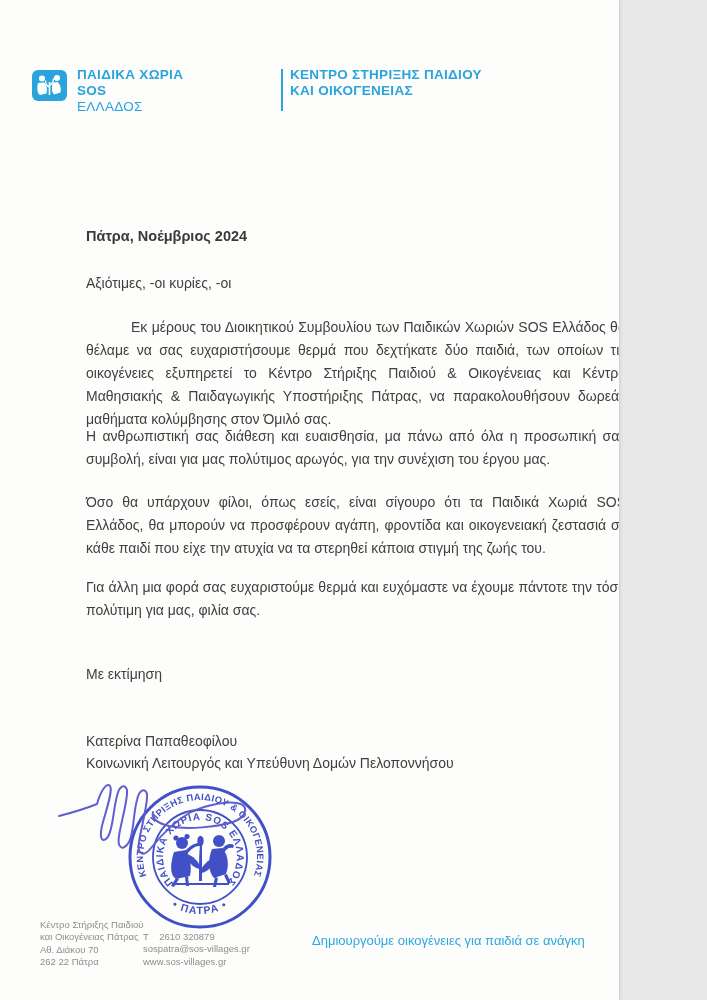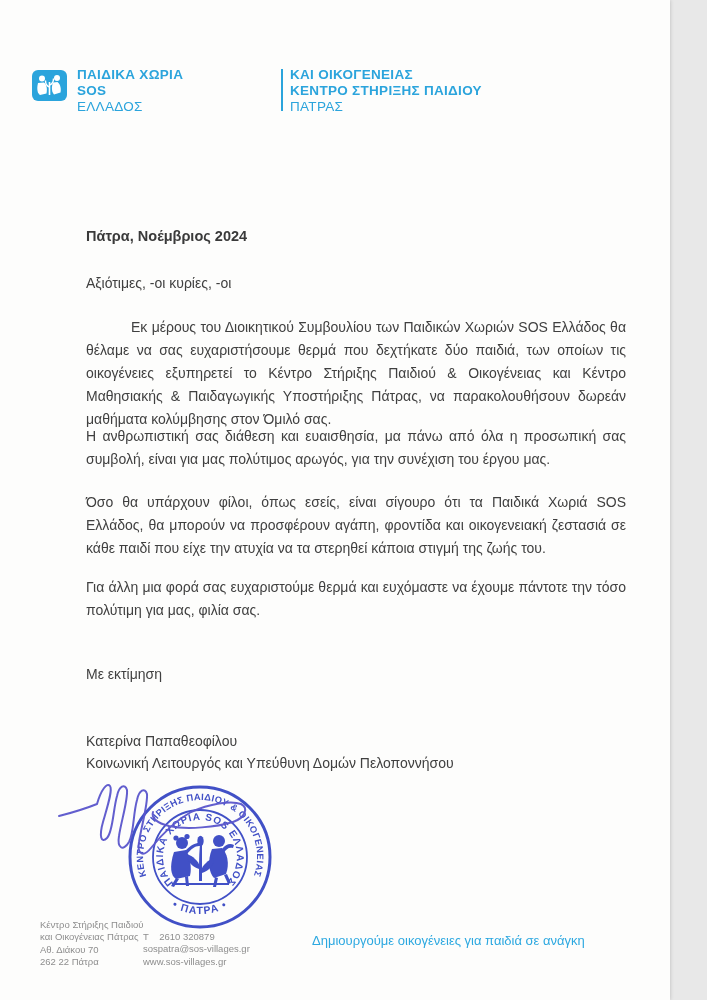--- a/index.html
+++ b/index.html
@@ -1,18 +1,18 @@
 <!DOCTYPE html>
 <html><head>
 <meta charset="utf-8">
 <style>
   html,body{margin:0;padding:0;background:#e8e8e8;}
   .page{
     position:relative;
-    width:670px;height:1000px;
+    width:619px;height:1000px;
     background:#fdfdfc;
     font-family:"Liberation Sans", sans-serif;
     overflow:hidden;
     box-shadow:0 0 4px rgba(0,0,0,.2);
   }
   
   .logo-icon{position:absolute;left:32px;top:70px;}
   .logo-text{position:absolute;left:77px;top:67px;color:#2BA4DC;font-size:13.5px;font-weight:bold;line-height:16px;letter-spacing:.3px;}
   .logo-text .lt3{font-weight:normal;}
   .branch-rule{position:absolute;left:281px;top:69px;width:2px;height:42px;background:#2BA4DC;}
@@ -57,23 +57,22 @@
     </svg>
   </span>
   <div class="logo-text">
     <div>ΠΑΙΔΙΚΑ ΧΩΡΙΑ</div>
     <div>SOS</div>
     <div class="lt3">ΕΛΛΑΔΟΣ</div>
   </div>
 
   <div class="branch-rule"></div>
   <div class="branch-text">
+    <div>ΚΕΝΤΡΟ ΣΤΗΡΙΞΗΣ ΠΑΙΔΙΟΥ</div>
     <div>ΚΑΙ ΟΙΚΟΓΕΝΕΙΑΣ</div>
-    <div>ΚΕΝΤΡΟ ΣΤΗΡΙΞΗΣ ΠΑΙΔΙΟΥ</div>
-    <div class="bt3">ΠΑΤΡΑΣ</div>
   </div>
 
   <div class="dateline">Πάτρα, Νοέμβριος 2024</div>
   <div class="salutation">Αξιότιμες, -οι κυρίες, -οι</div>
 
   <div class="para p1">Εκ μέρους του Διοικητικού Συμβουλίου των Παιδικών Χωριών SOS Ελλάδος θα θέλαμε να σας ευχαριστήσουμε θερμά που δεχτήκατε δύο παιδιά, των οποίων τις οικογένειες εξυπηρετεί το Κέντρο Στήριξης Παιδιού &amp; Οικογένειας και Κέντρο Μαθησιακής &amp; Παιδαγωγικής Υποστήριξης Πάτρας, να παρακολουθήσουν δωρεάν μαθήματα κολύμβησης στον Όμιλό σας.</div>
   <div class="para p2">Η ανθρωπιστική σας διάθεση και ευαισθησία, μα πάνω από όλα η προσωπική σας συμβολή, είναι για μας πολύτιμος αρωγός, για την συνέχιση του έργου μας.</div>
   <div class="para p3">Όσο θα υπάρχουν φίλοι, όπως εσείς, είναι σίγουρο ότι τα Παιδικά Χωριά SOS Ελλάδος, θα μπορούν να προσφέρουν αγάπη, φροντίδα και οικογενειακή ζεστασιά σε κάθε παιδί που είχε την ατυχία να τα στερηθεί κάποια στιγμή της ζωής του.</div>
   <div class="para p4">Για άλλη μια φορά σας ευχαριστούμε θερμά και ευχόμαστε να έχουμε πάντοτε την τόσο πολύτιμη για μας, φιλία σας.</div>
 

